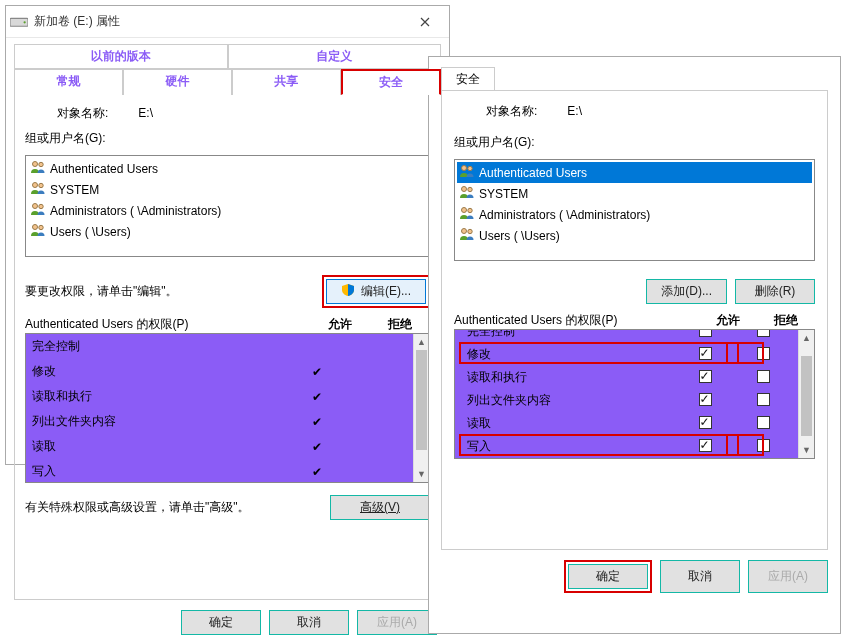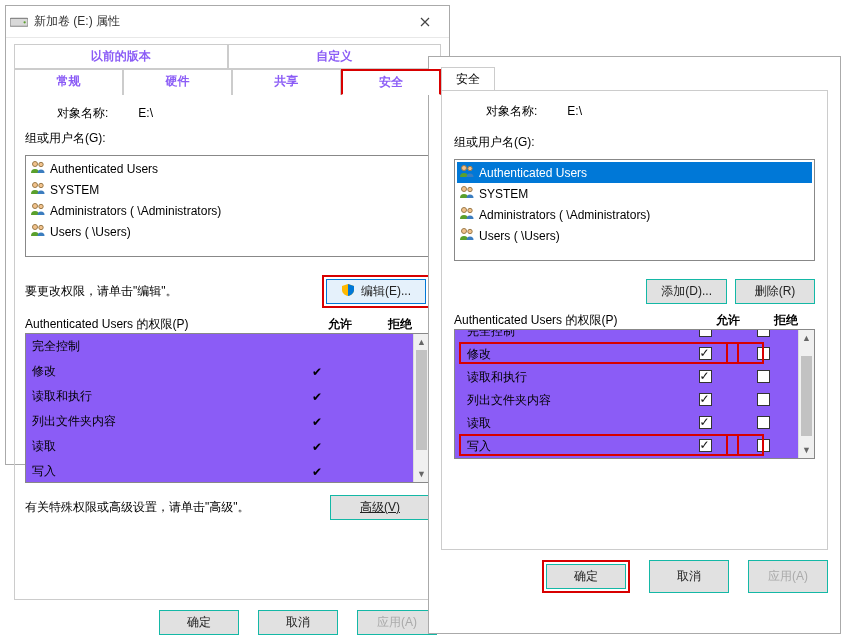--- a/index.html
+++ b/index.html
@@ -28,21 +28,21 @@
   .perm-head .h1 { flex:1; }
   .perm-head .hcol { width:60px; text-align:center;font-weight:bold; }
   .perm-list { border:1px solid #888; background:#8b5cf6; position:relative; }
   .perm-row { display:flex; align-items:center; padding:4px 6px; }
   .perm-row .pname { flex:1; }
   .perm-row .pcol { width:60px; text-align:center; }
   .check { font-family: inherit; }
   .scrolltrack { position:absolute; right:0; top:0; bottom:0; width:16px; background:#f0f0f0; border-left:1px solid #dcdcdc; }
   .scrollthumb { position:absolute; left:2px; right:2px; background:#c2c2c2; }
   .scrollbtn { position:absolute; left:0; right:0; height:16px; background:#f0f0f0; display:flex; align-items:center; justify-content:center; font-size:9px; color:#666;}
-  .footer { display:flex; justify-content:flex-end; gap:19px; padding:10px 12px; }
+  .footer { display:flex; justify-content:flex-end; gap:8px; padding:10px 12px; }
   .cb { display:inline-block; width:13px; height:13px; border:1px solid #333; background:#fff; position:relative; }
   .cb.chk::after { content:"✓"; position:absolute; top:-2px; left:0px; font-size:12px; color:#111; }
   .users-icon svg { width:16px; height:14px; }
   .shield-icon svg { width:14px; height:14px; }
   .perm-list2 .perm-row { padding:3px 6px 3px 12px; }
   .perm-list2 .pcol { width:58px; }
   .single-tab { border:1px solid #ccc; border-bottom:none; padding:3px 14px; display:inline-block; margin:10px 0 0 12px; background:#fff; }
   .content2 { border:1px solid #ccc; margin: -1px 12px 0 12px; padding:12px 12px 8px 12px; }
   .redbox-abs { position:absolute; border:2px solid #d80000; pointer-events:none; }
 </style>

